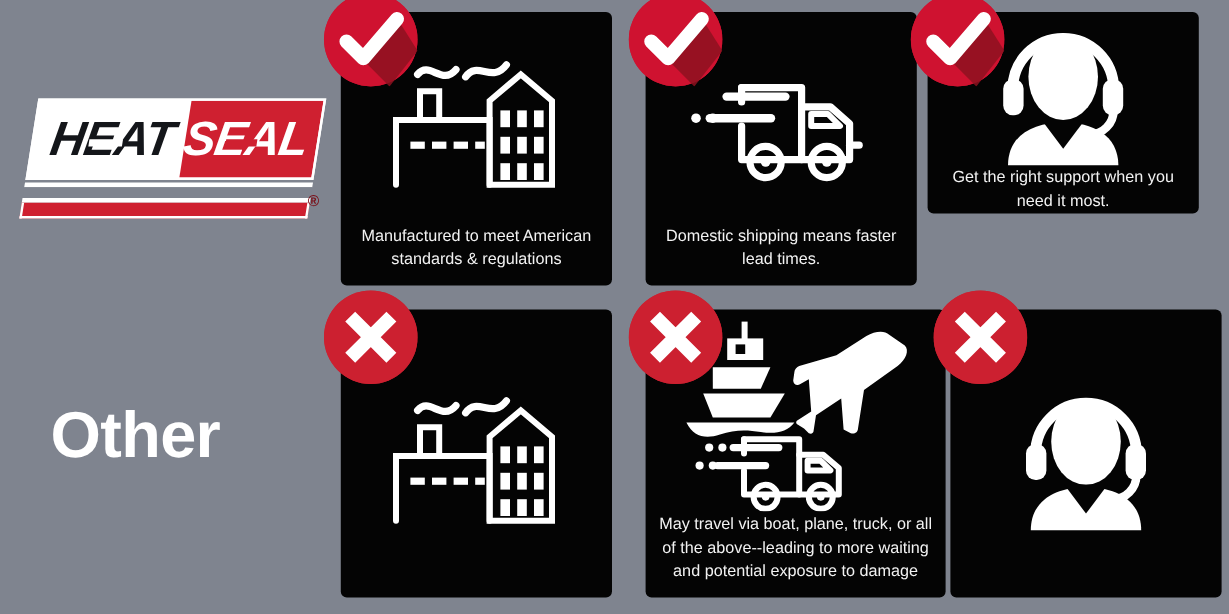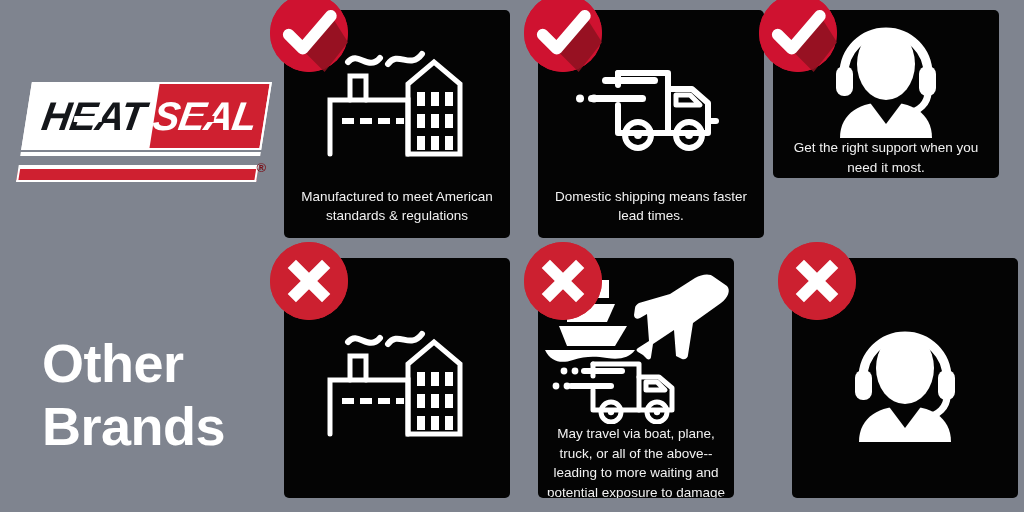--- a/index.html
+++ b/index.html
@@ -155,21 +155,21 @@
     text-align: center;
     padding: 0 8px 12px 8px;
     width: 100%;
   }
 
   
   #card-1 { left: 2px;   top: 4px;   width: 226px; height: 228px; }
   #card-2 { left: 256px; top: 4px;   width: 226px; height: 228px; }
   #card-3 { left: 491px; top: 4px;   width: 226px; height: 168px; }
   #card-4 { left: 2px;   top: 252px; width: 226px; height: 240px; }
-  #card-5 { left: 256px; top: 252px; width: 196px; height: 240px; }
+  #card-5 { left: 256px; top: 252px; width: 250px; height: 240px; }
   #card-6 { left: 510px; top: 252px; width: 226px; height: 240px; }
 
   
   .badge {
     position: absolute;
     left: -14px;
     top: -16px;
     width: 78px;
     height: 78px;
     border-radius: 50%;
@@ -198,21 +198,20 @@
     </div>
     <div class="logo-stripe" id="stripe-white-1"></div>
     <div class="logo-stripe" id="stripe-gray"></div>
     <div class="logo-stripe" id="stripe-white-2"></div>
     <div class="logo-stripe" id="stripe-red"></div>
     <div id="logo-reg">®</div>
   </div>
 
   <div id="other-brands">
     <div>Other</div>
-    <div>Brands</div>
   </div>
 </div>
 
 <div id="card-grid">
 
   <div class="card" id="card-1">
     <div class="card-inner">
       <div class="card-icon">
         <svg class="icon-svg" width="150" height="118" viewBox="0 0 150 118" fill="none" stroke="#ffffff" stroke-width="6" stroke-linecap="round">
           <path d="M26 20 C36 8, 46 30, 58 16" stroke-width="6"></path>

